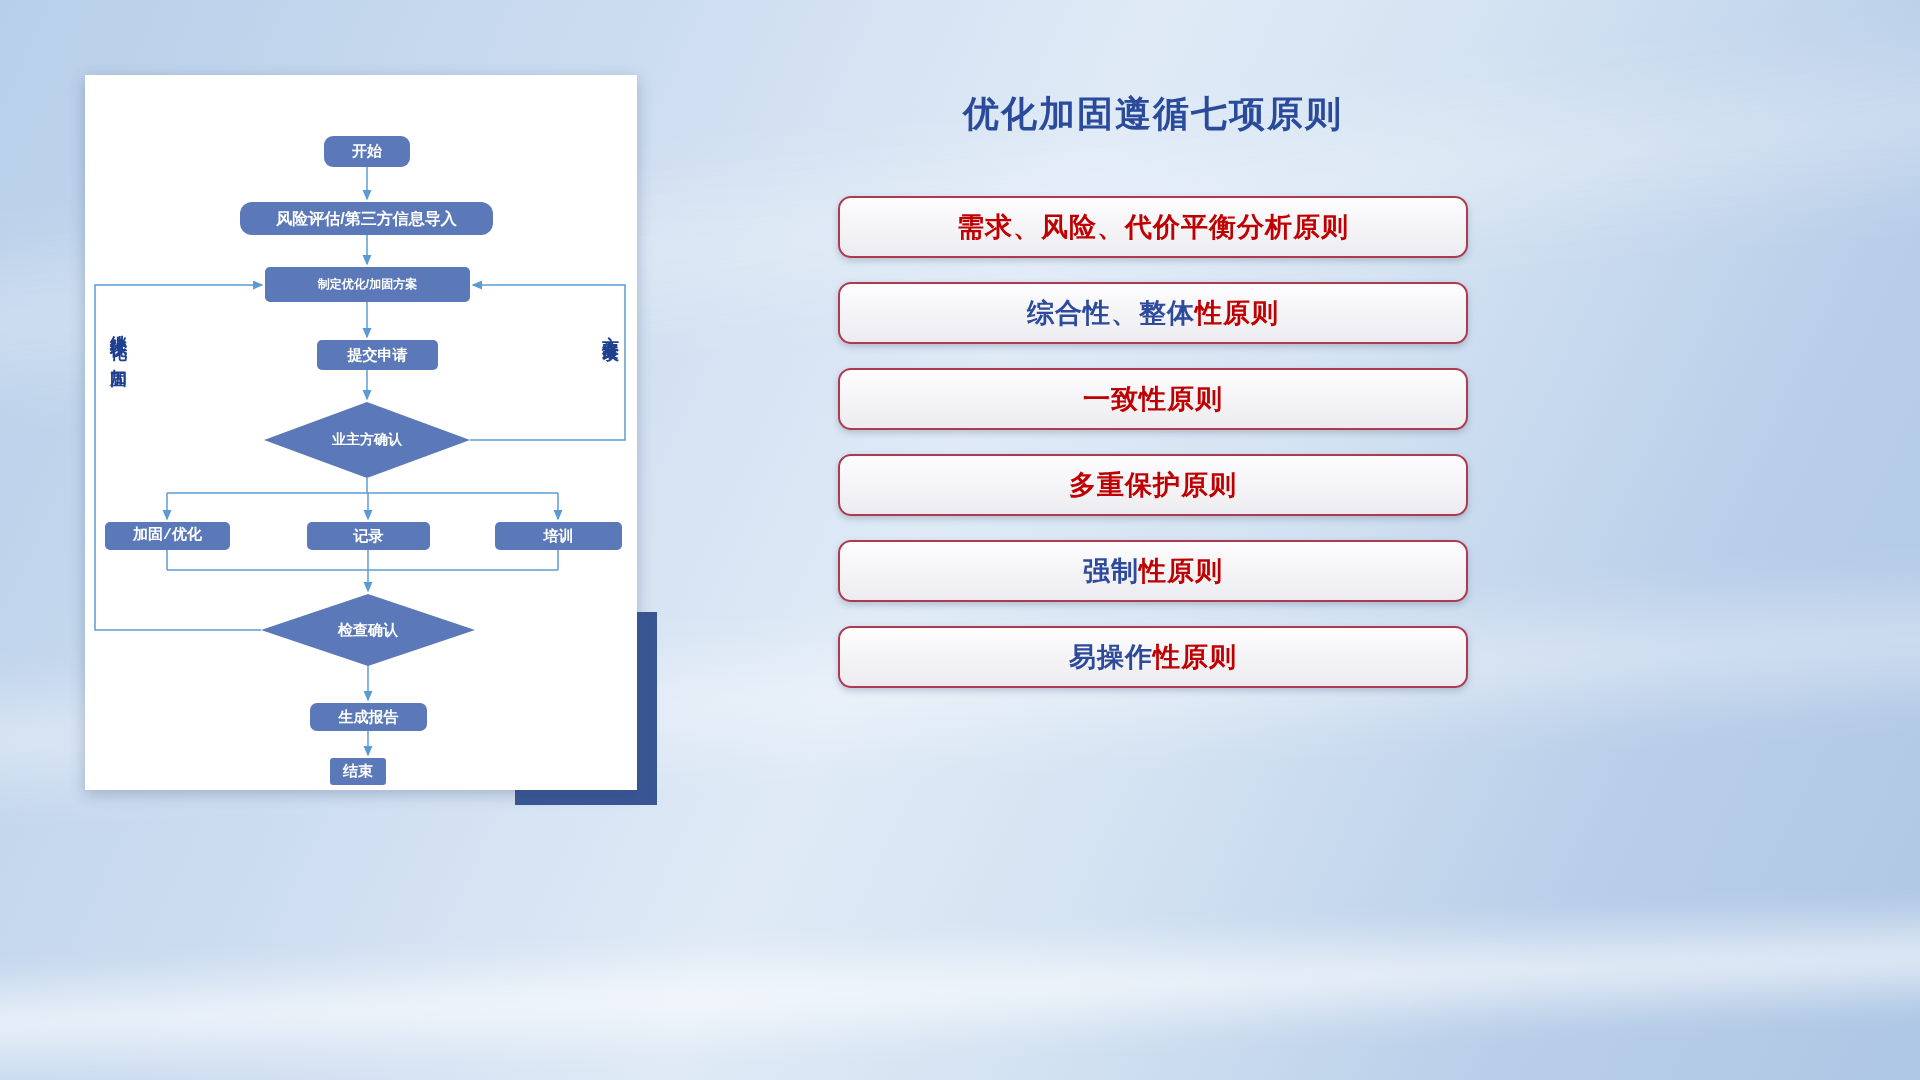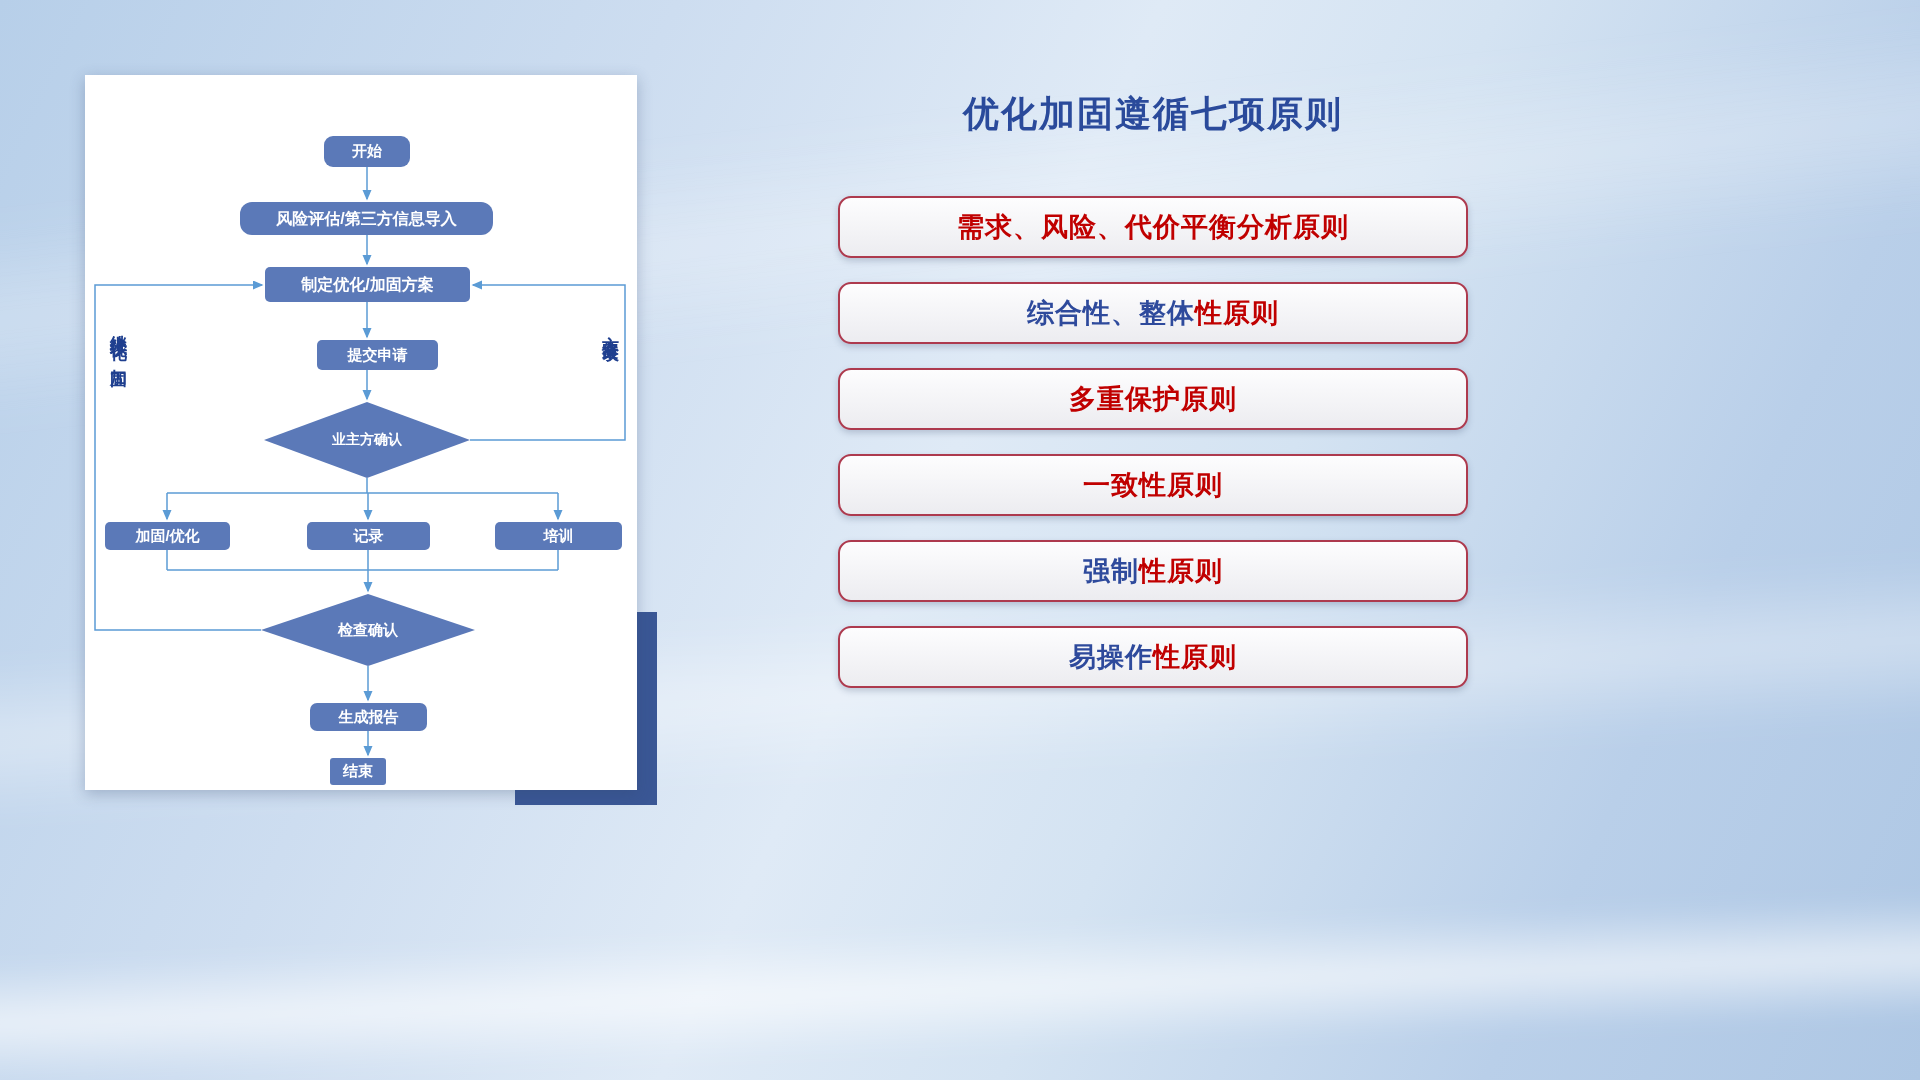--- a/index.html
+++ b/index.html
@@ -16,23 +16,23 @@
   .card{position:absolute;left:85px;top:75px;width:552px;height:715px;background:#ffffff;
     box-shadow:0 4px 14px rgba(50,70,110,.30);}
 
   .connectors{position:absolute;left:0;top:0;}
   .c{fill:none;stroke:#5B9BD5;stroke-width:1.5;}
 
   .node{position:absolute;background:#5B79B8;color:#ffffff;font-weight:bold;font-size:15px;
     display:flex;align-items:center;justify-content:center;text-align:center;border-radius:5px;line-height:1.1;}
   .n-start{left:239px;top:53px;width:86px;height:31px;border-radius:9px;margin-top:8px;}
   .n-risk{left:155px;top:127px;width:253px;height:33px;font-size:16px;border-radius:12px;}
-  .n-plan{left:180px;top:192px;width:205px;height:35px;font-size:16px;}
+  .n-plan{left:180px;top:192px;width:205px;height:35px;font-size:12px;}
   .n-submit{left:232px;top:265px;width:121px;height:30px;}
-  .n-harden{left:20px;top:447px;width:125px;height:28px;}
+  .n-harden{left:20px;top:447px;width:125px;height:28px;font-family:Liberation Mono, monospace;}
   .n-record{left:222px;top:447px;width:123px;height:28px;}
   .n-training{left:410px;top:447px;width:127px;height:28px;}
   .n-report{left:225px;top:628px;width:117px;height:28px;border-radius:7px;}
   .n-end{left:245px;top:683px;width:56px;height:27px;border-radius:3px;}
   .diamond{clip-path:polygon(50% 0,100% 50%,50% 100%,0 50%);border-radius:0;font-size:14px;}
   .n-owner{left:179px;top:327px;width:206px;height:76px;}
   .n-check{left:176px;top:519px;width:214px;height:72px;font-size:15px;}
 
   .vlabel{position:absolute;writing-mode:vertical-rl;text-orientation:upright;
     color:#1F3F8F;font-weight:bold;font-size:17px;letter-spacing:3px;}
@@ -108,24 +108,24 @@
 
   <div class="principles" id="principles">
       <div class="principle">
         <span style="color: rgb(192, 0, 0);">需求、风险、代价平衡分析原则</span>
       </div>
       <div class="principle">
         <span style="color: rgb(46, 74, 156);">综合性、整体</span>
         <span style="color: rgb(192, 0, 0);">性原则</span>
       </div>
       <div class="principle">
-        <span style="color: rgb(192, 0, 0);">多重保护原则</span>
+        <span style="color: rgb(192, 0, 0);">一致性原则</span>
       </div>
       <div class="principle">
-        <span style="color: rgb(192, 0, 0);">一致性原则</span>
+        <span style="color: rgb(192, 0, 0);">多重保护原则</span>
       </div>
       <div class="principle">
         <span style="color: rgb(46, 74, 156); text-align: center;">强制</span>
         <span style="color: rgb(192, 0, 0);">性原则</span>
       </div>
       <div class="principle">
         <span style="color: rgb(46, 74, 156);">易操作</span>
         <span style="color: rgb(192, 0, 0);">性原则</span>
       </div>
     </div>

